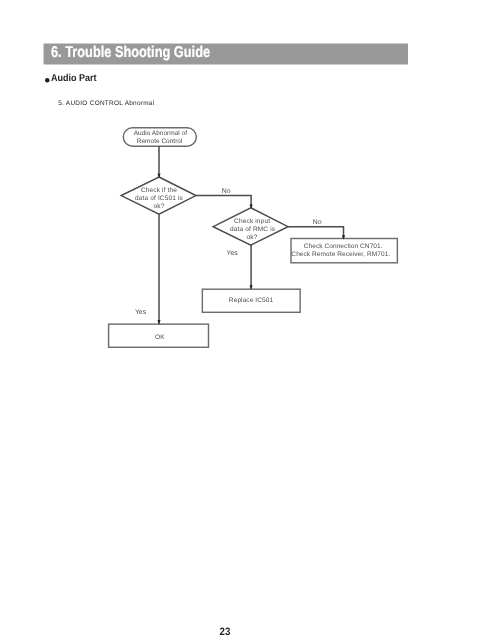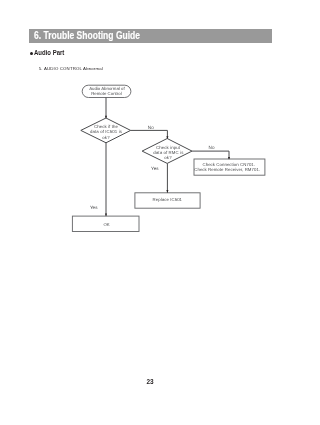--- a/index.html
+++ b/index.html
@@ -5,21 +5,21 @@
   html,body{margin:0;padding:0;}
   body{width:300px;height:425px;background:#ffffff;font-family:"Liberation Sans",sans-serif;overflow:hidden;position:relative;}
   .page{position:absolute;left:0;top:0;width:300px;height:331px;}
   .header-bar{position:absolute;left:29px;top:28.9px;width:242.5px;height:13.9px;background:#999999;}
   .header-title{position:absolute;left:34.2px;top:31.2px;font-family:"Liberation Sans",sans-serif;font-weight:bold;font-size:10.4px;line-height:10.4px;color:#ffffff;-webkit-text-stroke:0.14px #ffffff;letter-spacing:0px;white-space:nowrap;transform:scaleX(0.82);transform-origin:left top;}
   .section{position:absolute;left:34px;top:50.3px;font-size:6.6px;line-height:6.6px;font-weight:bold;color:#231f20;white-space:nowrap;transform:scaleX(0.91);transform-origin:left top;}
   .bullet{position:absolute;left:29.9px;top:51.7px;width:2.9px;height:3.0px;border-radius:50%;background:#231f20;font-size:0;line-height:0;color:transparent;}
   .subsection{position:absolute;left:38.8px;top:67.2px;font-size:4.3px;line-height:4.3px;color:#231f20;white-space:nowrap;letter-spacing:0.185px;}
   svg{position:absolute;left:0;top:0;}
   svg text{text-rendering:geometricPrecision;}
-  .pg{position:absolute;left:150.1px;top:378px;font-size:7.2px;line-height:7.2px;font-weight:bold;color:#231f20;transform:translateX(-50%) scaleX(0.9);}
+  .pg{position:absolute;left:150.1px;top:417px;font-size:7.2px;line-height:7.2px;font-weight:bold;color:#231f20;transform:translateX(-50%) scaleX(0.9);}
 </style>
 </head>
 <body>
 
 <div class="page">
 
   <div class="header-bar"></div>
   <div class="header-title">6. Trouble Shooting Guide</div>
 
   <span class="bullet">•</span>

